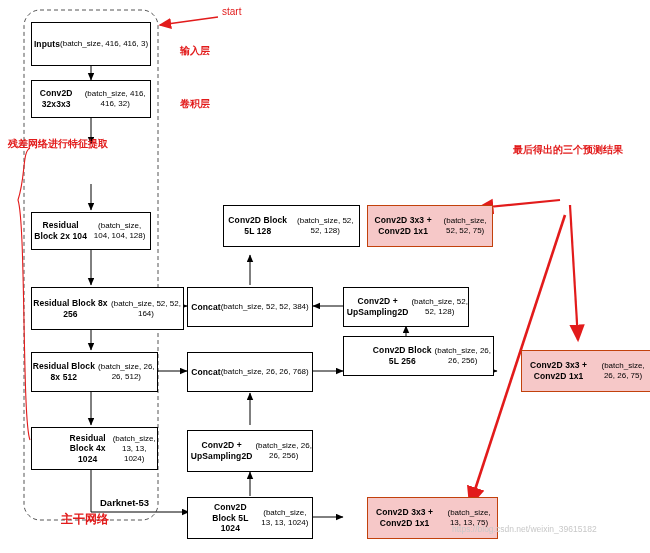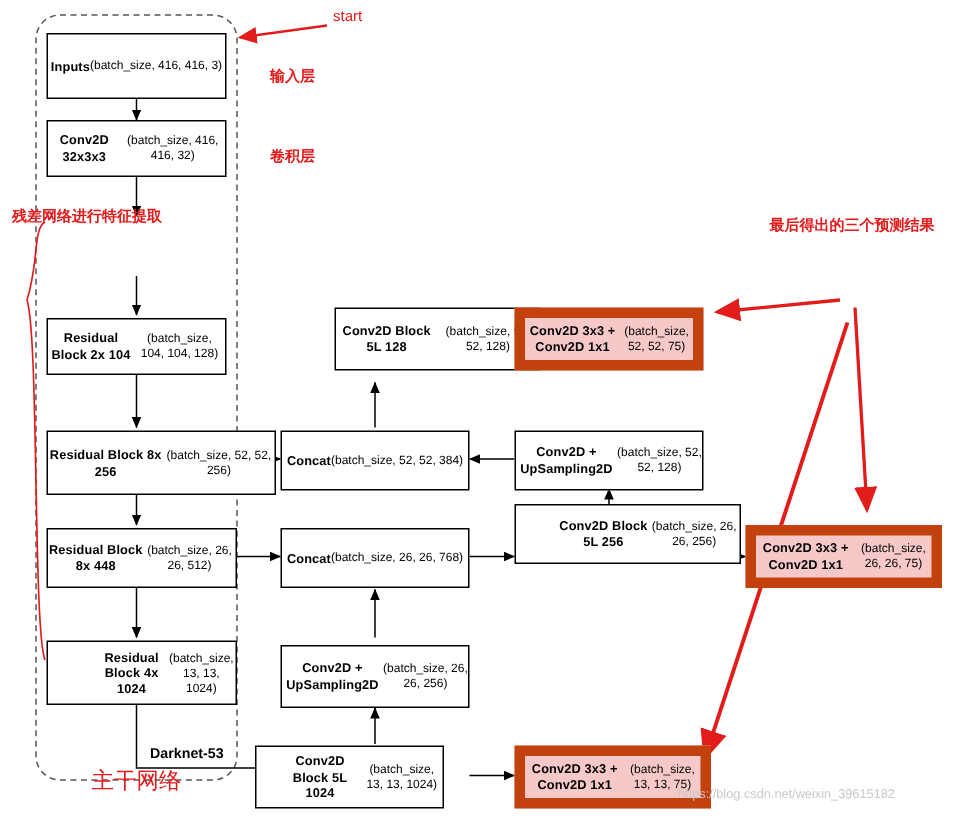--- a/index.html
+++ b/index.html
@@ -6,30 +6,30 @@
   body{width:650px;height:553px;position:relative;overflow:hidden;
        font-family:"Liberation Sans",sans-serif;color:#000;}
   #stage{position:absolute;left:0;top:0;width:650px;height:553px;}
   svg.layer{position:absolute;left:0;top:0;width:650px;height:553px;pointer-events:none;}
 
   .node{position:absolute;box-sizing:border-box;border:1px solid #000;background:#fff;
         display:flex;flex-direction:row;align-items:center;justify-content:center;
         text-align:center;line-height:1.25;}
   .node .t1{font-weight:bold;font-size:8.5px;letter-spacing:0.1px;}
   .node .t2{font-size:8px;}
-  .pred{background:#f6c8c8;border:7px solid #c2410c;}
+  .pred{background:#f6c8c8;border:1px solid #c2410c;margin-left:24px;}
   .pred .t1{font-weight:bold;}
 
   .label{position:absolute;white-space:nowrap;}
   .red{color:#e21b1b;}
   .cn{font-family:"DejaVu Sans",sans-serif;}
   .l-start{font-size:10px;}
   .l-cn{font-size:10px;font-weight:bold;}
   .l-darknet{font-size:9.5px;font-weight:bold;color:#000;}
-  .l-backbone{font-size:15px;}
+  .l-backbone{font-size:12px;font-weight:bold;}
   .watermark{position:absolute;font-size:8.5px;color:#c8c8c8;white-space:nowrap;}
 </style>
 </head>
 <body>
 
 <div id="stage">
 
   <svg class="layer" viewBox="0 0 650 553">
     <defs>
       <marker id="ar" markerWidth="9" markerHeight="9" refX="7" refY="3.2" orient="auto">
@@ -92,25 +92,25 @@
   </div>
 
 
   <div class="node" style="left:31px;top:212px;width:120px;height:38px;">
     <div class="t1">Residual Block 2x  104</div>
     <div class="t2">(batch_size, 104, 104, 128)</div>
   </div>
 
   <div class="node" style="left:31px;top:287px;width:153px;height:43px;">
     <div class="t1">Residual Block 8x  256</div>
-    <div class="t2">(batch_size, 52, 52, 256)</div>
+    <div class="t2">(batch_size, 52, 52, 164)</div>
   </div>
 
   <div class="node" style="left:31px;top:352px;width:127px;height:40px;">
-    <div class="t1">Residual Block 8x  448</div>
+    <div class="t1">Residual Block 8x  512</div>
     <div class="t2">(batch_size, 26, 26, 512)</div>
   </div>
 
   <div class="node" style="left:31px;top:427px;width:127px;height:43px;padding-left:32px;">
     <div class="t1">Residual Block 4x  1024</div>
     <div class="t2">(batch_size, 13, 13, 1024)</div>
   </div>
 
   <div class="node" style="left:187px;top:205px;width:137px;height:42px;margin-left:36px;">
     <div class="t1">Conv2D Block 5L  128</div>
@@ -135,21 +135,21 @@
   <div class="node" style="left:343px;top:336px;width:151px;height:40px;padding-left:28px;">
     <div class="t1">Conv2D Block 5L  256</div>
     <div class="t2">(batch_size, 26, 26, 256)</div>
   </div>
 
   <div class="node" style="left:187px;top:430px;width:126px;height:42px;">
     <div class="t1">Conv2D + UpSampling2D</div>
     <div class="t2">(batch_size, 26, 26, 256)</div>
   </div>
 
-  <div class="node" style="left:170px;top:497px;width:126px;height:42px;padding-left:15px;">
+  <div class="node" style="left:187px;top:497px;width:126px;height:42px;padding-left:15px;">
     <div class="t1">Conv2D Block 5L  1024</div>
     <div class="t2">(batch_size, 13, 13, 1024)</div>
   </div>
 
   <div class="node pred" style="left:343px;top:205px;width:126px;height:42px;">
     <div class="t1">Conv2D 3x3 + Conv2D 1x1</div>
     <div class="t2">(batch_size, 52, 52, 75)</div>
   </div>
 
   <div class="node pred" style="left:497px;top:350px;width:131px;height:42px;">

